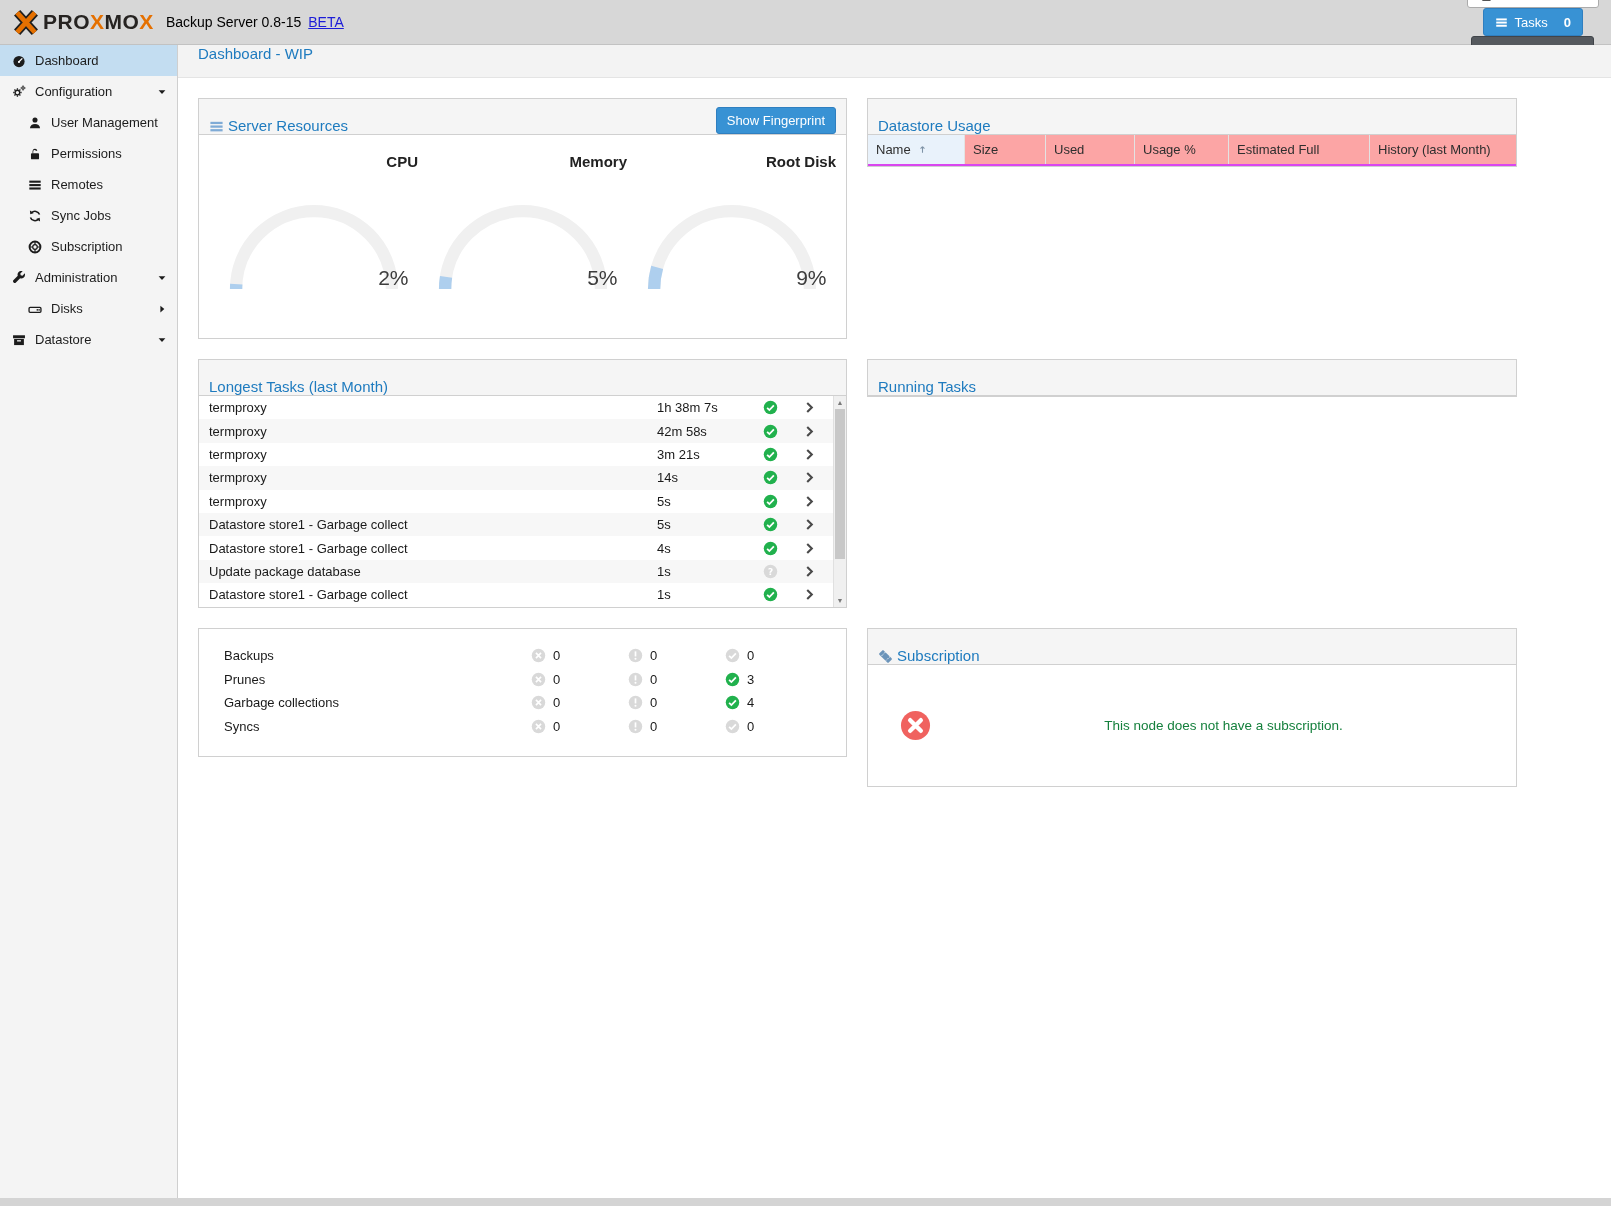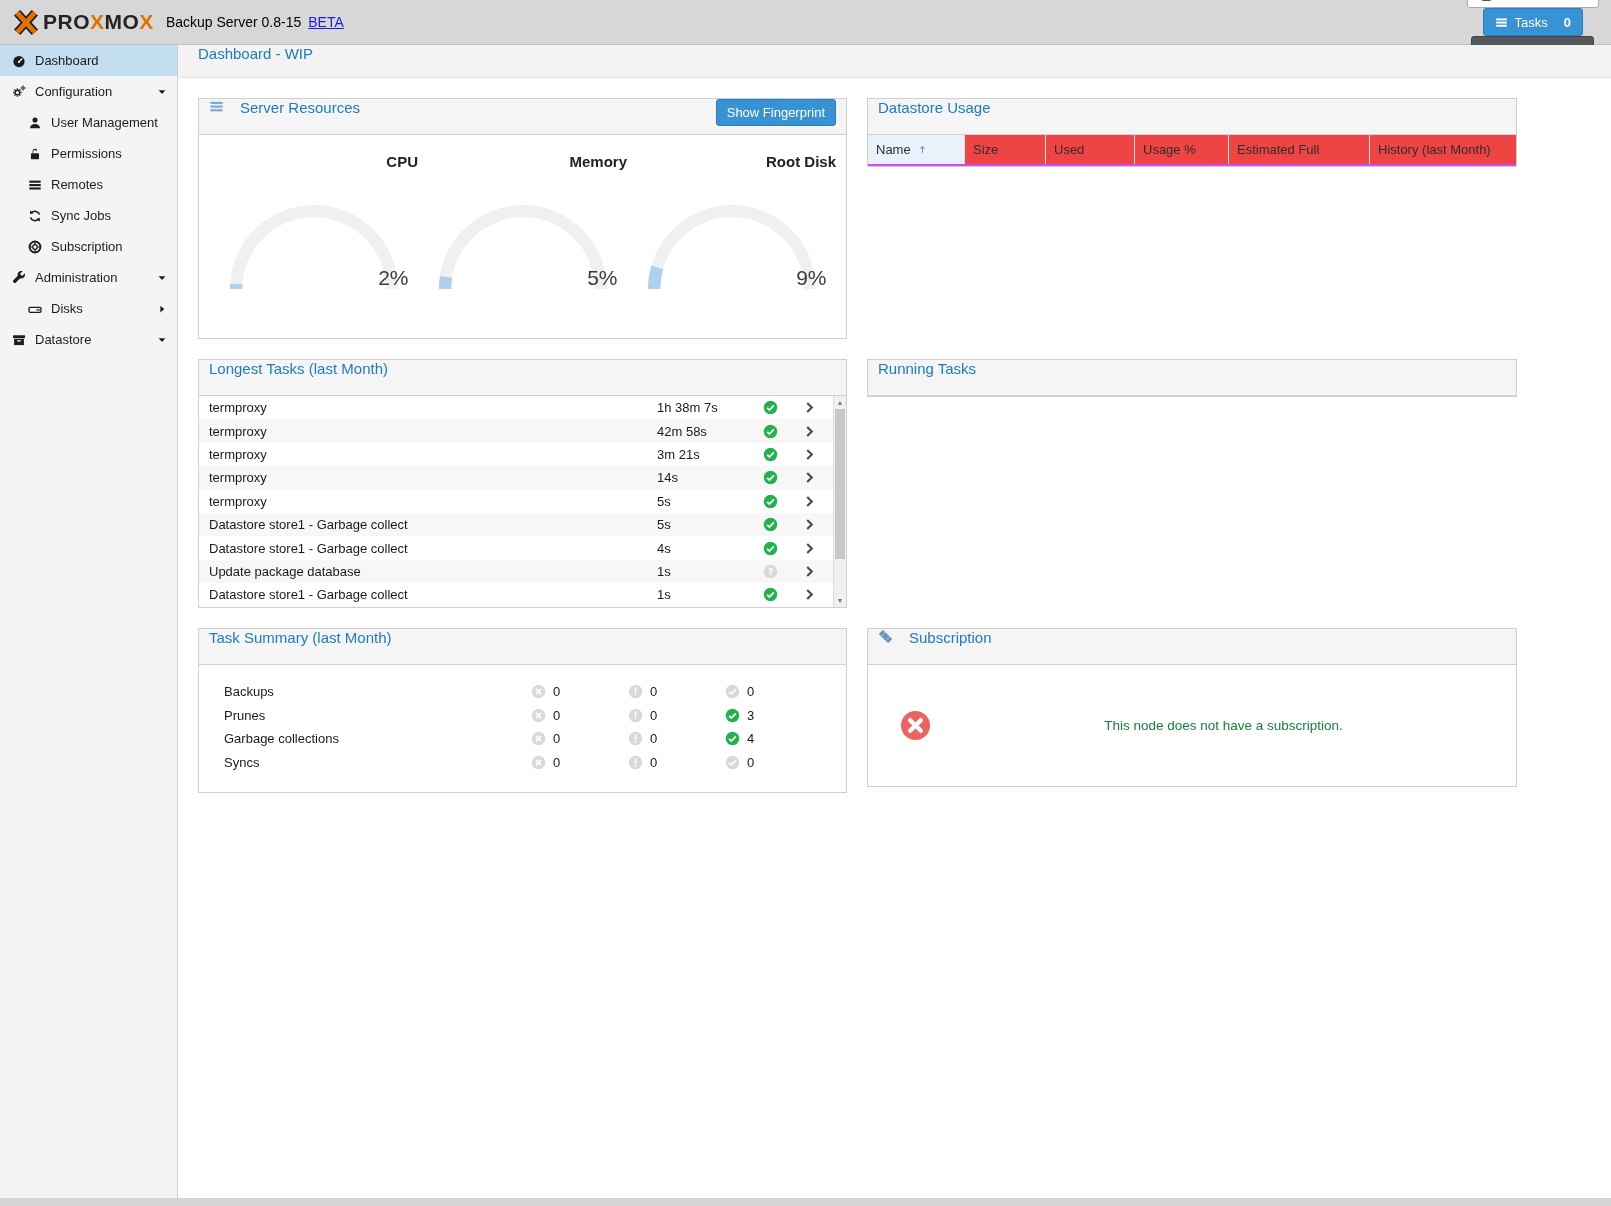--- a/index.html
+++ b/index.html
@@ -50,21 +50,21 @@
     padding-left:20px; color:#1e7bbf; font-size:15px; border-bottom:1px solid #e4e4e4;
   }
   .content {
     padding:20px; display:grid; grid-template-columns:649px 650px;
     gap:20px; align-items:start; background:#fff;
   }
 
   
   .panel { border:1px solid #d0d0d0; background:#fff; }
   .panel-header {
-    display:flex; align-items:flex-start; gap:16px; padding:0 10px; height:36px;
+    display:flex; align-items:flex-end; gap:4px; padding:0 10px; height:36px;
     border-bottom:1px solid #d0d0d0; background:#f5f5f5;
   }
   .panel-title { color:#1e7bbf; font-size:15px; }
   .hdr-icon-blue { color:#7fabd6; }
   .hdr-icon-ticket { color:#6b94ba; }
   .btn-fingerprint {
     margin-left:auto; background:#3892d4; color:#fff; border:1px solid #2f7fc0;
     border-radius:3px; font-size:13px; padding:5px 10px; cursor:pointer;
     font-family:"Liberation Sans", sans-serif;
   }
@@ -73,21 +73,21 @@
   .gauges { display:flex; padding:18px 10px 0; height:203px; }
   .gauge-col { flex:1; text-align:right; }
   .gauge-label { font-weight:bold; font-size:15px; color:#222; margin-bottom:24px; }
   .gauge-wrap { position:relative; width:190px; height:97px; margin:0 auto; }
   .gauge-value-text { position:absolute; left:0; right:0; bottom:1px; font-size:21px; color:#3c3c3c; }
 
   
   .dt-cols { display:grid; grid-template-columns:97px 81px 89px 94px 141px 1fr; border-bottom:2px solid #d946ef; }
   .dt-col {
     padding:0 8px; font-size:13px; color:#2e2e2e; border-right:1px solid #e3e3e3;
-    display:flex; align-items:center; gap:5px; height:29px; background:#ef4444; cursor:pointer;
+    display:flex; align-items:center; gap:5px; height:29px; background:#fca5a5; cursor:pointer;
   }
   .dt-col.sorted { background:#e9f2fb; }
   .dt-col:last-child { border-right:none; }
   .sort-arrow { color:#7f93a6; }
   .dt-body { height:176px; padding:10px; color:#8a8a8a; font-size:13px; }
 
   
   .task-list { position:relative; height:211px; overflow:hidden; }
   .task-rows { margin-right:13px; }
   .task-row { height:23.4px; display:flex; align-items:center; padding-left:10px; font-size:13px; color:#1a1a1a; }
@@ -566,23 +566,20 @@
         </div>
       </div>
 
       <div class="panel">
         <div class="panel-header">
           <span class="panel-title">Running Tasks</span>
         </div>
       </div>
 
       <div class="panel">
-        <div class="panel-header">
-          <span class="panel-title">Task Summary (last Month)</span>
-        </div>
         <div class="sum-body">
           <div class="sum-row">
             <span class="sum-label">Backups</span>
             <span class="sum-cell">
                 <svg class="icon c-gray" width="15" height="15">
                   <use href="#i-x-c"></use>
                 </svg>
                 <span>0</span>
               </span>
             <span class="sum-cell">

